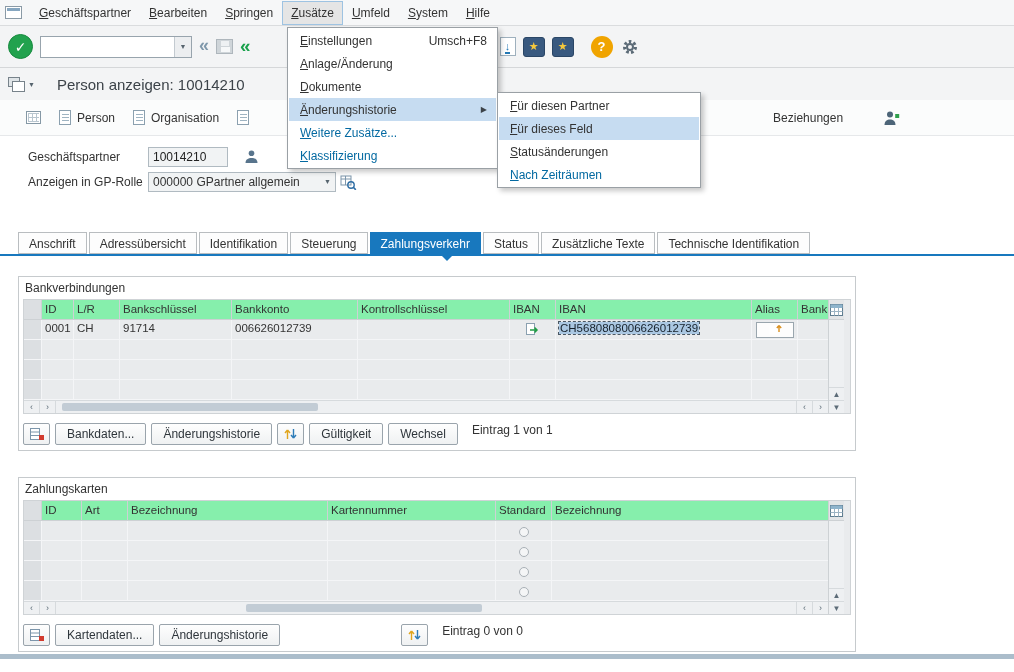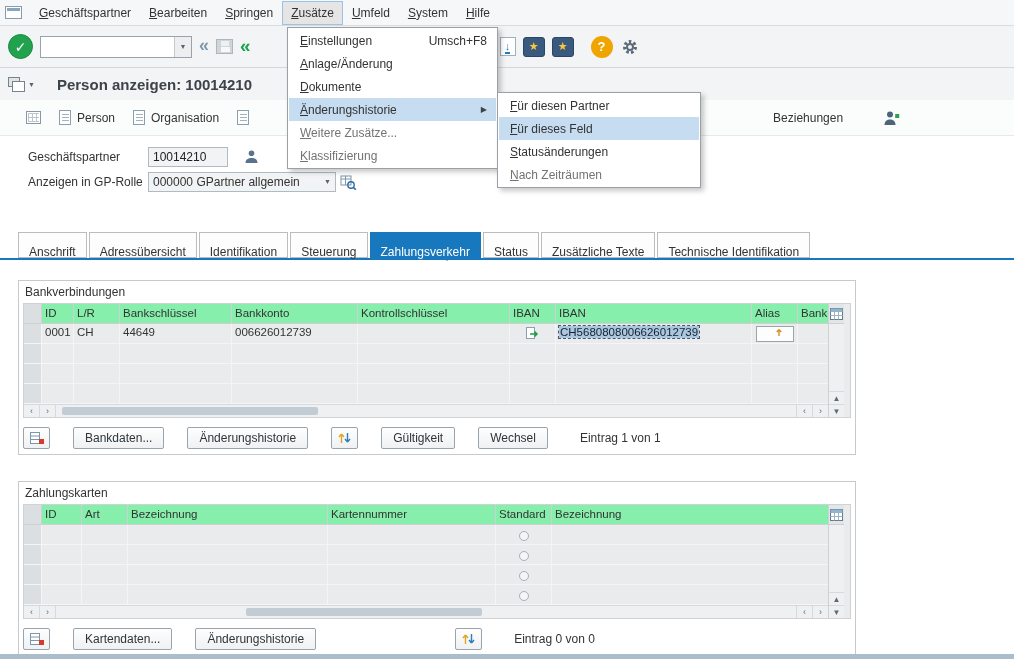--- a/index.html
+++ b/index.html
@@ -32,21 +32,21 @@
 .help-ic{width:22px;height:22px;border-radius:50%;background:#f0a400;color:#fff;font-weight:bold;font-size:13px;display:flex;align-items:center;justify-content:center;margin-left:10px}
 .gear-ic{display:flex;align-items:center;justify-content:center}
 
 
 .titlebar{height:32px;display:flex;align-items:center;background:#f3f4f5;padding-left:8px}
 .svc-wrap{display:flex;align-items:center;gap:3px}
 .svc{width:17px;height:14px;position:relative}
 .svc::before{content:"";position:absolute;left:0;top:0;width:10px;height:8px;border:1px solid #77828a;background:#dfe4e7}
 .svc::after{content:"";position:absolute;left:4px;top:4px;width:11px;height:9px;border:1px solid #77828a;background:#fff}
 .svc-arr{font-size:7px;color:#56646e}
-.title{font-size:15px;font-weight:bold;color:#3c4349;margin-left:22px}
+.title{font-size:15px;font-weight:normal;color:#3c4349;margin-left:22px}
 
 
 .apptb{height:36px;display:flex;align-items:center;background:#fbfcfc;border-bottom:1px solid #e6e8ea;padding-left:26px}
 .grid-ic{width:15px;height:13px;border:1px solid #8598a5;background:#fff;position:relative;margin-right:12px}
 .grid-ic::before{content:"";position:absolute;inset:1px;background:repeating-linear-gradient(90deg,#b9c6cf 0 1px,transparent 1px 4px),repeating-linear-gradient(0deg,#b9c6cf 0 1px,transparent 1px 4px)}
 .app-btn{display:flex;align-items:center;padding:4px 6px;margin-right:6px;white-space:nowrap}
 .doc{width:12px;height:15px;border:1px solid #8ba0af;background:#fff;position:relative;margin-right:6px}
 .doc::after{content:"";position:absolute;left:2px;top:3px;width:7px;height:1px;background:#9fb4c2;box-shadow:0 3px 0 #9fb4c2,0 6px 0 #9fb4c2}
 .bez{margin-left:500px}
 .person-ic{margin-left:28px;display:flex;align-items:center}
@@ -58,21 +58,21 @@
 .finput{width:80px;height:20px;border:1px solid #b0bac1;background:#f1f3f4;padding:0 4px;font:inherit;color:#222}
 .pic{margin-left:16px;display:flex}
 .fcombo{width:188px;height:20px;border:1px solid #b0bac1;background:#f1f3f4;display:flex;align-items:center}
 .fcombo .txt{flex:1;padding:8px 4px;white-space:nowrap;overflow:hidden}
 .fcombo .arr{width:15px;font-size:7px;color:#56646e;text-align:center}
 .mc{margin-left:4px;display:flex}
 
 
 .tabwrap{margin-top:38px;position:relative}
 .tabs{display:flex;gap:2px;padding-left:18px}
-.tab{height:22px;padding:12px 10px;border:1px solid #b9bdc0;background:#fdfdfd;white-space:nowrap}
+.tab{height:22px;padding:4px 10px;border:1px solid #b9bdc0;background:#fdfdfd;white-space:nowrap}
 .tab.active{background:#1878be;border-color:#1878be;color:#fff}
 .tabline{height:2px;background:#1878be}
 .tab-notch{position:absolute;left:442px;top:24px;width:0;height:0;border-left:5px solid transparent;border-right:5px solid transparent;border-top:5px solid #1878be}
 
 
 .section{width:838px;margin:20px 0 0 18px;border:1px solid #c6cacd;background:#fff;padding:2px 4px 5px}
 .section.cards-sec{margin-top:26px}
 .sec-title{padding:2px 0 4px 2px}
 .tbl{display:flex;border:1px solid #cfd3d6;background:#e9ebed}
 .tbl-main{width:804px}
@@ -91,37 +91,37 @@
 .hbtn{width:16px;display:flex;align-items:center;justify-content:center;font-size:9px;color:#5c6b77;border-right:1px solid #d6dadd;background:#eef0f2}
 .hbtn.r{border-left:1px solid #d6dadd;border-right:0}
 .htrack{flex:1;position:relative}
 .hthumb{position:absolute;top:2px;bottom:2px;background:#c2ccd5;border-radius:2px}
 .bankthumb{left:6px;width:256px}
 .cardthumb{left:190px;width:236px}
 .vbar{width:16px;display:flex;flex-direction:column;border-left:1px solid #cdd1d4;background:#eef0f2}
 .vico{height:20px;background:#e3e5e7;border-bottom:1px solid #cdd1d4;display:flex;align-items:center;justify-content:center}
 .vtrack{flex:1}
 .vbtn{height:13px;display:flex;align-items:center;justify-content:center;font-size:8px;color:#5c6b77;border-top:1px solid #d6dadd}
-.btnrow{display:flex;align-items:center;gap:23px;margin:9px 0 0 0}
+.btnrow{display:flex;align-items:flex-start;gap:5px;margin:9px 0 0 0}
 .icbtn{width:27px;height:22px;border:1px solid #9aa4ac;border-radius:2px;background:linear-gradient(#fefefe,#eff1f2);display:flex;align-items:center;justify-content:center}
 .sapbtn{height:22px;border:1px solid #9aa4ac;border-radius:2px;background:linear-gradient(#fefefe,#eff1f2);padding:0 11px;font:inherit;color:#2e353b}
 .entry{margin-left:9px}
 .gap-cards{margin-left:116px}
 .bottom-splitter{position:absolute;left:0;right:0;top:654px;height:5px;background:#abbdcb}
 
 
 .dropdown,.submenu{position:absolute;background:#fff;border:1px solid #9aa0a5;box-shadow:3px 3px 5px rgba(0,0,0,.22);z-index:60;padding:1px}
 .dropdown{left:287px;top:27px;width:211px}
 .submenu{left:497px;top:92px;width:204px}
 .mi{display:flex;align-items:center;height:23px;padding:0 9px 0 11px}
 .mi .lbl{white-space:nowrap}
 .mi .sc{margin-left:auto;padding-left:14px}
 .mi .sub-arrow{margin-left:auto;font-size:8px;color:#3c4349}
 .mi.hl{background:#c6dcf1}
-.mi.dis{color:#737373}
+.mi.dis{color:#0369a1}
 </style>
 </head>
 <body>
 
 <div class="screen">
 
   <div class="menubar">
     <div class="win-icon"></div>
     <span class="menu-item"><u>G</u>eschäftspartner</span>
     <span class="menu-item"><u>B</u>earbeiten</span>
@@ -261,21 +261,21 @@
           <div class="th b-kschl">Kontrollschlüssel</div>
           <div class="th b-ib1">IBAN</div>
           <div class="th b-ib2">IBAN</div>
           <div class="th b-alias">Alias</div>
           <div class="th b-bank">Bank</div>
         </div>
         <div class="trow">
           <div class="td b-sel selc"></div>
           <div class="td b-id">0001</div>
           <div class="td b-lr">CH</div>
-          <div class="td b-bschl">44649</div>
+          <div class="td b-bschl">91714</div>
           <div class="td b-bkto">006626012739</div>
           <div class="td b-kschl"></div>
           <div class="td b-ib1 center">
             <span><svg width="15" height="14" viewBox="0 0 15 14">
                   <rect x="1.5" y="1.5" width="8" height="11" fill="#fff" stroke="#8aa0b0"></rect>
                   <path d="M5 8h7M9.5 5.5L12 8l-2.5 2.5" stroke="#1f9d44" stroke-width="1.5" fill="none"></path>
                 </svg></span>
           </div>
           <div class="td b-ib2"><span class="selval">CH5680808006626012739</span></div>
           <div class="td b-alias center">

